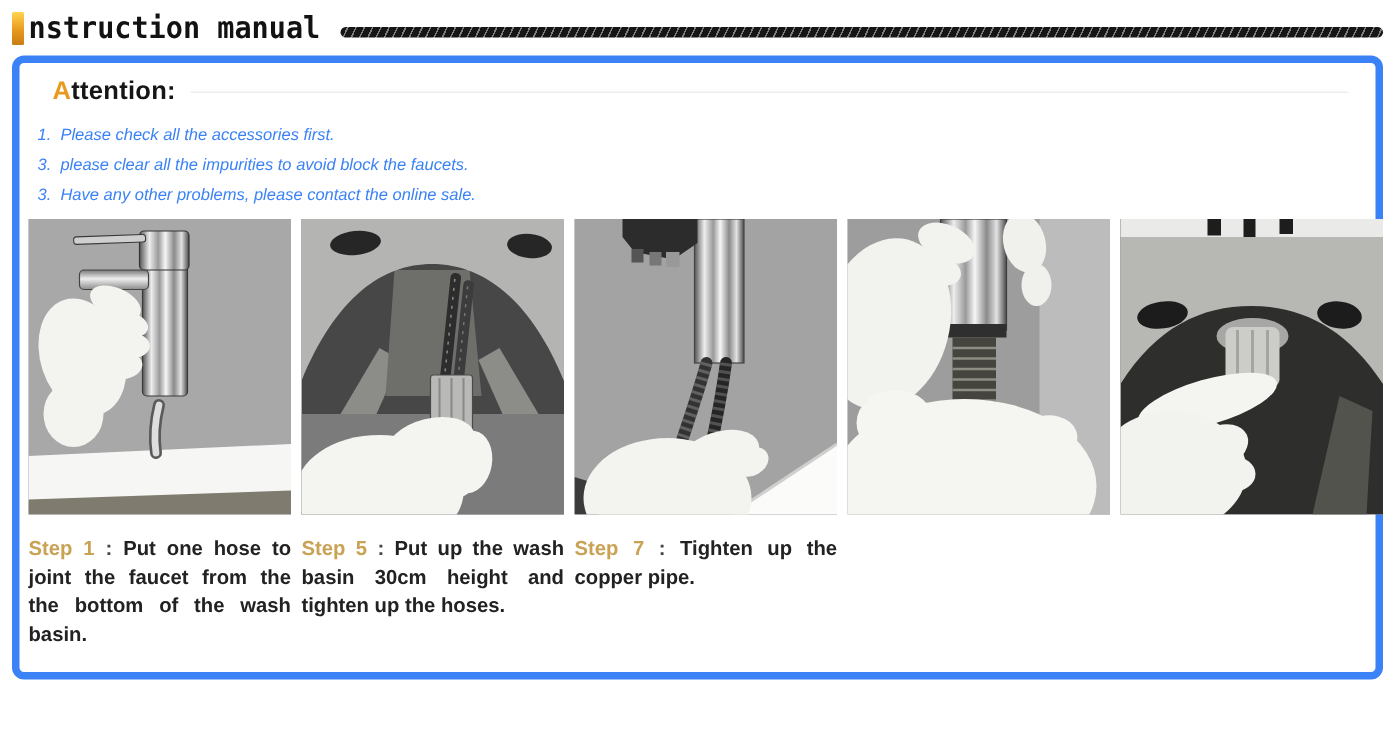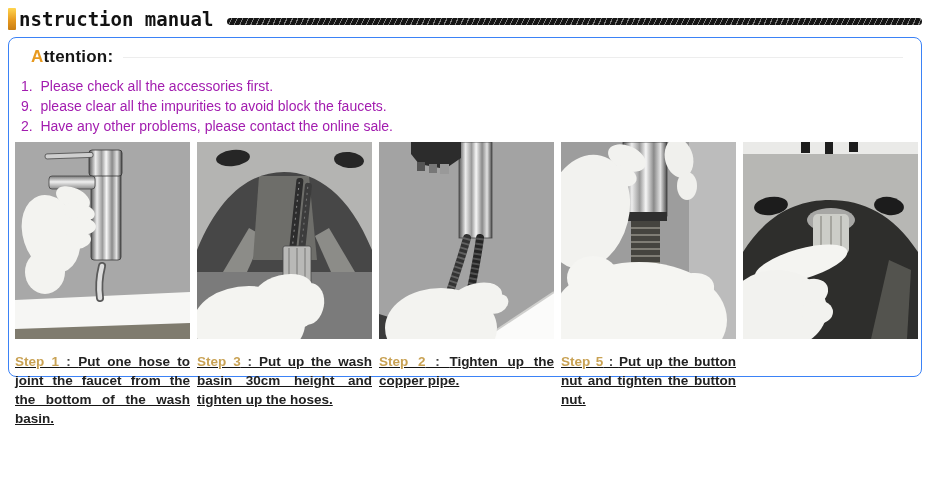--- a/index.html
+++ b/index.html
@@ -22,38 +22,38 @@
     font-weight:bold; font-size:19px; letter-spacing:0; white-space:nowrap;
     color:#121212; transform:scaleY(1.06);
   }
   .hdr-rule {
     flex:1; height:7px; margin:4px 2px 0 14px; border-radius:4px;
     background:repeating-linear-gradient(115deg,#161616 0 4px,#7d7d7d 4px 5px);
   }
 
   
   .box {
-    margin:5px 8px 0 8px; height:340px;
-    border:1px solid #3b82f6; border-radius:8px; background:#fff;
+    margin:5px 8px 0 8px; height:416px;
+    border:5px solid #3b82f6; border-radius:8px; background:#fff;
   }
 
   .att-row { display:flex; align-items:center; padding:9px 18px 0 22px; }
   .att-head { font-size:17px; font-weight:bold; letter-spacing:0.2px; }
   .att-a { color:#e79a1f; }
   .att-t { color:#161616; }
   .att-rule { flex:1; height:1px; background:#ededed; margin-left:10px; }
 
-  .notes { padding:9px 8px 0 12px; font-size:14px; line-height:20px; color:#a21caf; }
+  .notes { padding:9px 8px 0 12px; font-size:11px; line-height:20px; color:#3b82f6;font-style:italic; }
   .note-line { white-space:pre-wrap; }
 
   .photos { display:flex; gap:7px; padding:6px 0 0 6px; }
   .photo { margin:0; width:175px; height:197px; flex:none; background:#a8a8a8; }
   .photo svg { display:block; }
 
-  .captions { display:flex; gap:7px; padding:13px 0 0 6px;text-decoration:underline; }
+  .captions { display:flex; gap:7px; padding:13px 0 0 6px; }
   .cap {
     margin:0; width:175px; flex:none;
     font-size:13.5px; line-height:19px; font-weight:bold;
     text-align:justify; color:#222;
   }
   .cap-step { color:#c9a254; }
   .cap-sep  { color:#444; }
 </style>
 </head>
 <body>
@@ -68,22 +68,22 @@
 
   <section class="box">
 
     <div class="att-row">
       <span class="att-head"><span class="att-a">A</span><span class="att-t">ttention:</span></span>
       <span class="att-rule"></span>
     </div>
 
     <div class="notes">
       <div class="note-line">1.  Please check all the accessories first.</div>
-      <div class="note-line">9.  please clear all the impurities to avoid block the faucets.</div>
-      <div class="note-line">2.  Have any other problems, please contact the online sale.</div>
+      <div class="note-line">3.  please clear all the impurities to avoid block the faucets.</div>
+      <div class="note-line">3.  Have any other problems, please contact the online sale.</div>
     </div>
 
     <div class="photos">
 
       <figure class="photo">
         <svg viewBox="0 0 175 197" width="175" height="197">
           <defs>
             <linearGradient id="ch1" x1="0" y1="0" x2="1" y2="0">
               <stop offset="0" stop-color="#555"></stop>
                 <stop offset="0.2" stop-color="#ededed"></stop>
@@ -253,19 +253,18 @@
             <ellipse cx="66" cy="152" rx="20" ry="14" transform="rotate(-24 66 152)"></ellipse>
             <ellipse cx="74" cy="170" rx="16" ry="12"></ellipse>
           </g>
         </svg>
       </figure>
 
     </div>
 
     <div class="captions">
       <p class="cap"><span class="cap-step">Step 1</span><span class="cap-sep"> : </span><span class="cap-text">Put one hose to joint the faucet from the the bottom of the wash basin.</span></p>
-      <p class="cap"><span class="cap-step">Step 3</span><span class="cap-sep"> : </span><span class="cap-text">Put up the wash basin 30cm height and tighten up the hoses.</span></p>
-      <p class="cap"><span class="cap-step">Step 2</span><span class="cap-sep"> : </span><span class="cap-text">Tighten up the copper pipe.</span></p>
-      <p class="cap"><span class="cap-step">Step 5</span><span class="cap-sep"> : </span><span class="cap-text">Put up the button nut and tighten the button nut.</span></p>
+      <p class="cap"><span class="cap-step">Step 5</span><span class="cap-sep"> : </span><span class="cap-text">Put up the wash basin 30cm height and tighten up the hoses.</span></p>
+      <p class="cap"><span class="cap-step">Step 7</span><span class="cap-sep"> : </span><span class="cap-text">Tighten up the copper pipe.</span></p>
     </div>
 
   </section>
 </div>
 
 </body></html>

